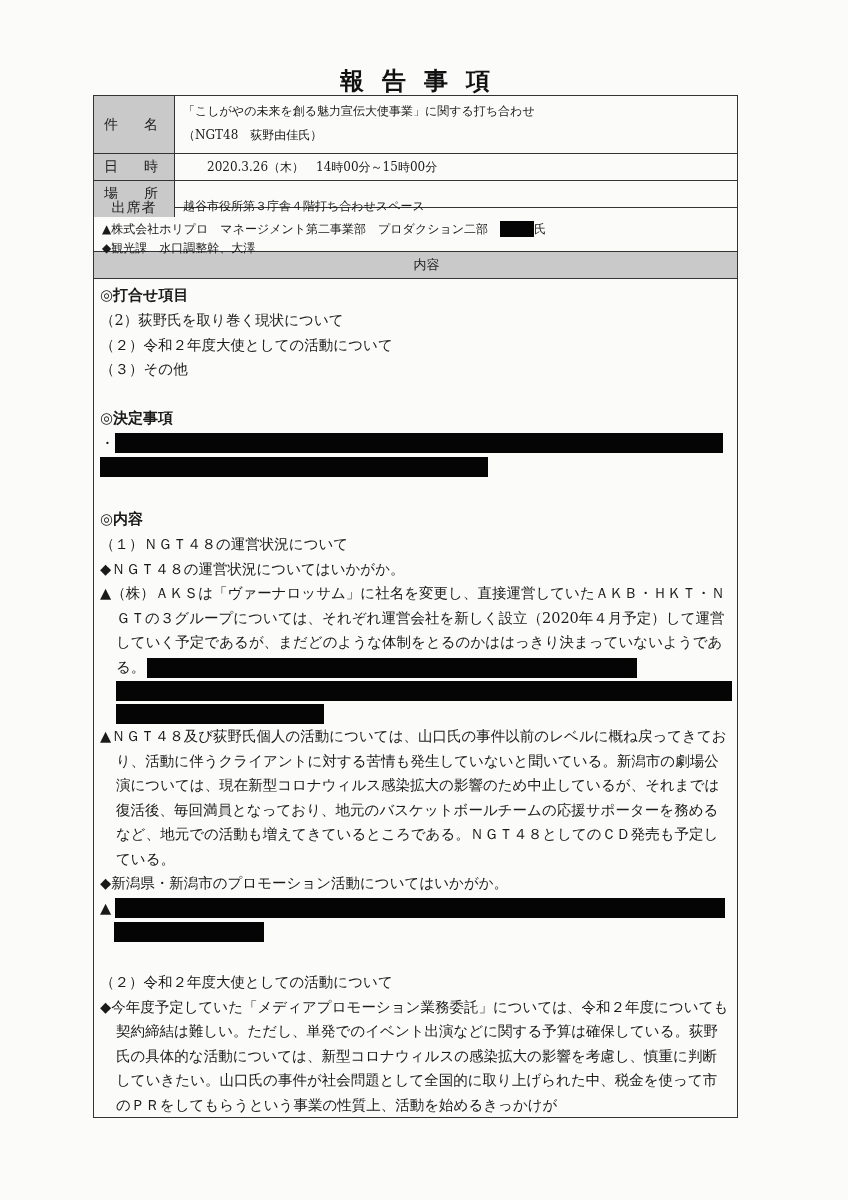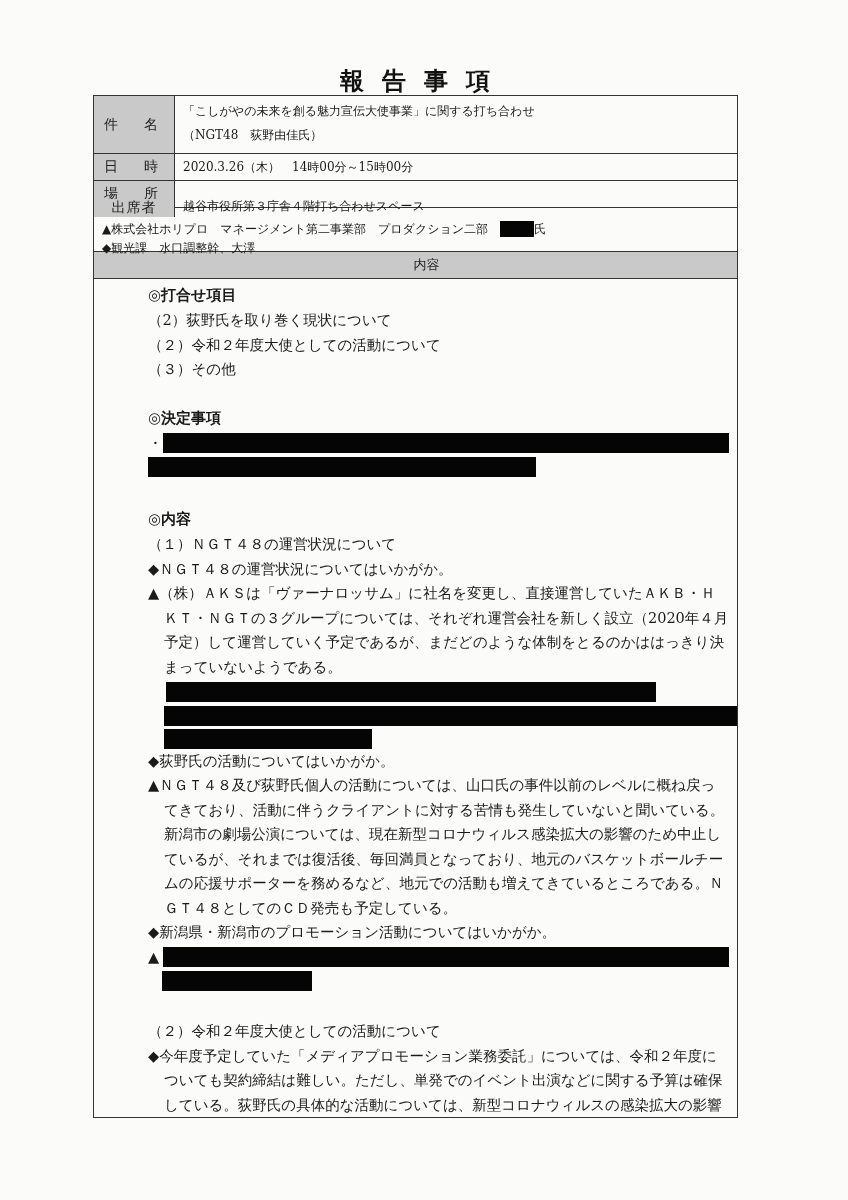--- a/index.html
+++ b/index.html
@@ -31,21 +31,21 @@
     font-size: 14px; letter-spacing: 6px; color: #222;
   }
   .label.tight { letter-spacing: 1px; }
   .val { flex: 1; padding: 3px 8px; font-size: 12px; line-height: 24px; }
   .content-head {
     height: 26px; background: #c9c9c9; text-align: center;
     font-size: 13px; line-height: 26px; color: #222;
     border-bottom: 1.5px solid #333;
     padding-left: 22px;
   }
-  .body { padding: 4px 8px 0 6px; font-size: 14.5px; line-height: 24.5px; margin-left: 48px; }
+  .body { padding: 4px 8px 0 6px; font-size: 14.5px; line-height: 24.5px; }
   .h {
     font-family: "DejaVu Sans", "Liberation Sans", sans-serif;
     font-weight: bold; font-size: 15px; line-height: 25px;
   }
   .p { margin: 0; }
   .hang { padding-left: 16px; text-indent: -16px; }
   .gap { height: 24px; }
   .red { display: inline-block; background: #050505; vertical-align: middle; }
   .blk { display: block; background: #050505; }
 </style>
@@ -57,21 +57,21 @@
 <div class="sheet">
 
   <div class="row" style="height:58px;">
     <div class="label">件　名</div>
     <div class="val">
       <div>「こしがやの未来を創る魅力宣伝大使事業」に関する打ち合わせ</div>
       <div>（NGT48　荻野由佳氏）</div>
     </div>
   </div>
 
-  <div class="row" style="height:27px;">
+  <div class="row" style="height:27px;gap:24px;">
     <div class="label">日　時</div>
     <div class="val" style="padding-top:1px;">2020.3.26（木）　14時00分～15時00分</div>
   </div>
 
   <div class="row" style="height:27px;">
     <div class="label">場　所</div>
     <div class="val" style="padding-top:1px;margin-top:12px;">越谷市役所第３庁舎４階打ち合わせスペース</div>
   </div>
 
   <div class="row" style="height:44px;flex-direction:column;">
@@ -103,21 +103,20 @@
     <div class="gap" style="height:30px;"></div>
 
     <div class="h">◎内容</div>
     <div class="p">（１）ＮＧＴ４８の運営状況について</div>
     <div class="p">◆ＮＧＴ４８の運営状況についてはいかがか。</div>
     <div class="p hang">
       <span>▲（株）ＡＫＳは「ヴァーナロッサム」に社名を変更し、直接運営していたＡＫＢ・ＨＫＴ・ＮＧＴの３グループについては、それぞれ運営会社を新しく設立（2020年４月予定）して運営していく予定であるが、まだどのような体制をとるのかははっきり決まっていないようである。</span><span class="red" style="width:490px;height:20px;margin-left:2px;"></span>
     </div>
     <div class="blk" style="width:616px;height:20px;margin:2px 0 0 16px;"></div>
     <div class="blk" style="width:208px;height:20px;margin:3px 0 0 16px;"></div>
-    <div class="p">◆荻野氏の活動についてはいかがか。</div>
     <div class="p hang">▲ＮＧＴ４８及び荻野氏個人の活動については、山口氏の事件以前のレベルに概ね戻ってきており、活動に伴うクライアントに対する苦情も発生していないと聞いている。新潟市の劇場公演については、現在新型コロナウィルス感染拡大の影響のため中止しているが、それまでは復活後、毎回満員となっており、地元のバスケットボールチームの応援サポーターを務めるなど、地元での活動も増えてきているところである。ＮＧＴ４８としてのＣＤ発売も予定している。</div>
     <div class="p">◆新潟県・新潟市のプロモーション活動についてはいかがか。</div>
     <div class="p" style="display:flex;align-items:center;">
       <span>▲</span>
       <span class="red" style="width:610px;height:20px;margin-left:4px;"></span>
     </div>
     <div class="blk" style="width:150px;height:20px;margin:2px 0 0 14px;"></div>
     <div class="gap" style="height:28px;"></div>
 
     <div class="p">（２）令和２年度大使としての活動について</div>

